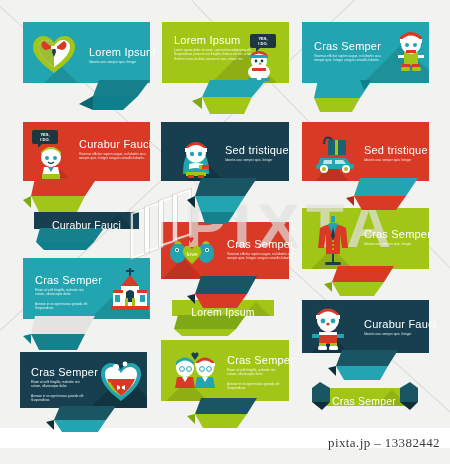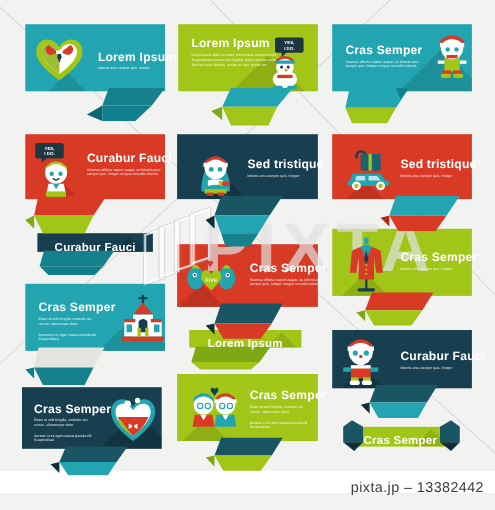--- a/index.html
+++ b/index.html
@@ -13,32 +13,32 @@
            text-shadow:0 0 1px rgba(120,120,120,.35);pointer-events:none;user-select:none;}
   .wm-mark{position:absolute;pointer-events:none;}
   .wm-mark span{position:absolute;display:block;border:2px solid rgba(255,255,255,.75);
                 box-shadow:0 0 0 1px rgba(170,170,170,.35);}
 
   .banner{position:absolute;}
   .card{position:absolute;left:0;top:0;overflow:hidden;}
   .card .long-shadow{position:absolute;left:0;top:0;width:100%;height:100%;}
   .ls{position:absolute;width:260px;height:260px;transform:rotate(45deg);transform-origin:0 0;opacity:.12;background:#000;}
   .txt{position:absolute;z-index:3;}
-  .title{font-size:11px;font-weight:700;color:#fff;white-space:nowrap;letter-spacing:.2px;}
+  .title{font-size:11px;font-weight:400;color:#fff;white-space:nowrap;letter-spacing:.2px;}
   .sub{font-size:3.2px;line-height:4.4px;color:rgba(255,255,255,.85);width:78px;margin-top:2px;}
   .body{font-size:3.2px;line-height:4.4px;color:rgba(255,255,255,.88);width:88px;margin-top:2px;}
   .body2{margin-top:5px;}
   .tailwrap{position:absolute;z-index:1;}
   .icon{position:absolute;z-index:4;}
   .ribbon .title{font-size:10.5px;}
   .bubble{position:absolute;z-index:5;background:#1d3640;border-radius:2px;color:#fff;
           font-size:4px;line-height:5px;font-weight:700;text-align:center;padding:2px 3px;}
   .bubble:after{content:"";position:absolute;bottom:-4px;left:6px;width:0;height:0;
           border-top:5px solid #1d3640;border-right:5px solid transparent;}
-  #footer{position:absolute;left:0;top:428px;width:450px;height:20px;background:#fff;}
+  #footer{position:absolute;left:0;top:428px;width:450px;height:20px;background:#fff;font-family:Liberation Serif, serif;}
   #footer .credit{position:absolute;right:10px;top:7px;font-size:13px;color:#3b3b3b;letter-spacing:.4px;}
   svg{display:block;overflow:visible;}
 </style>
 </head>
 <body>
 
 <div id="stage">
 
   <div id="canvas">
 

